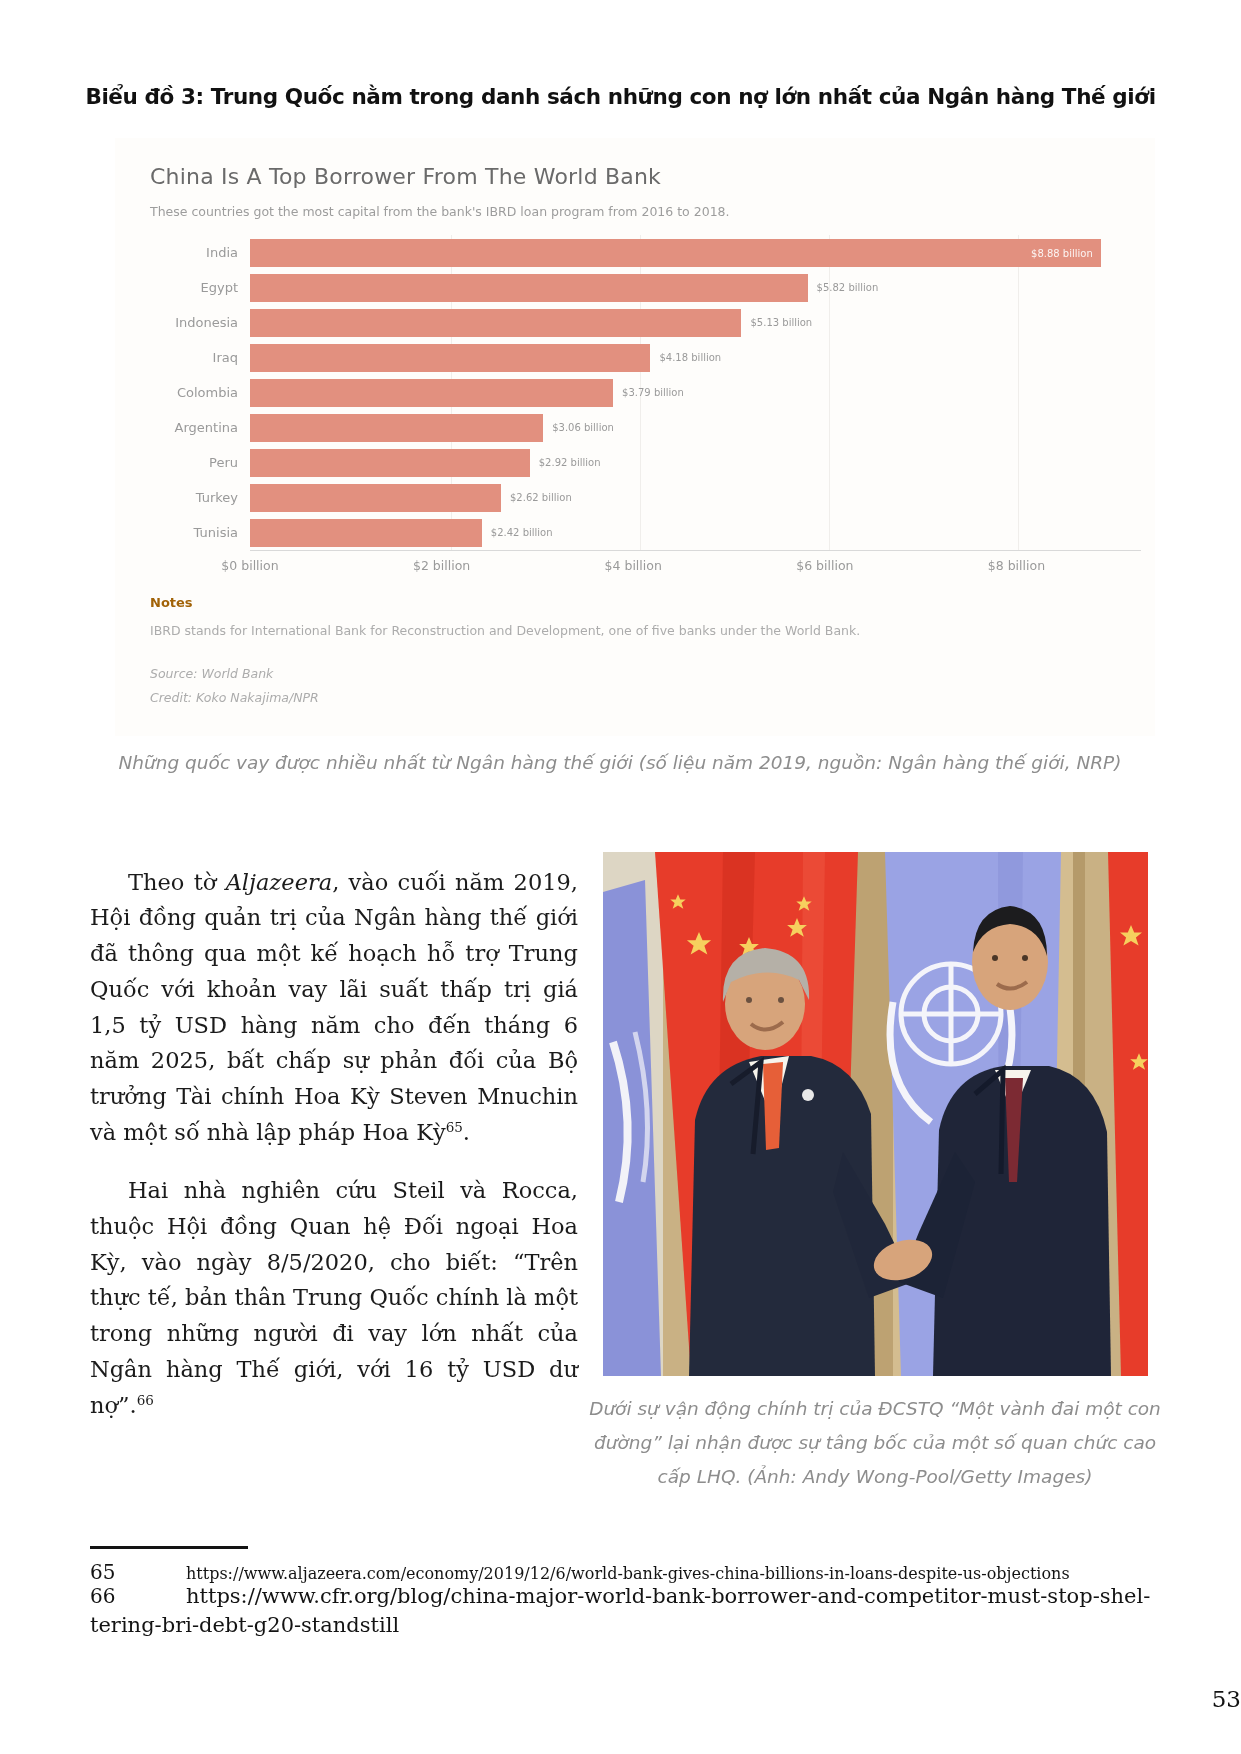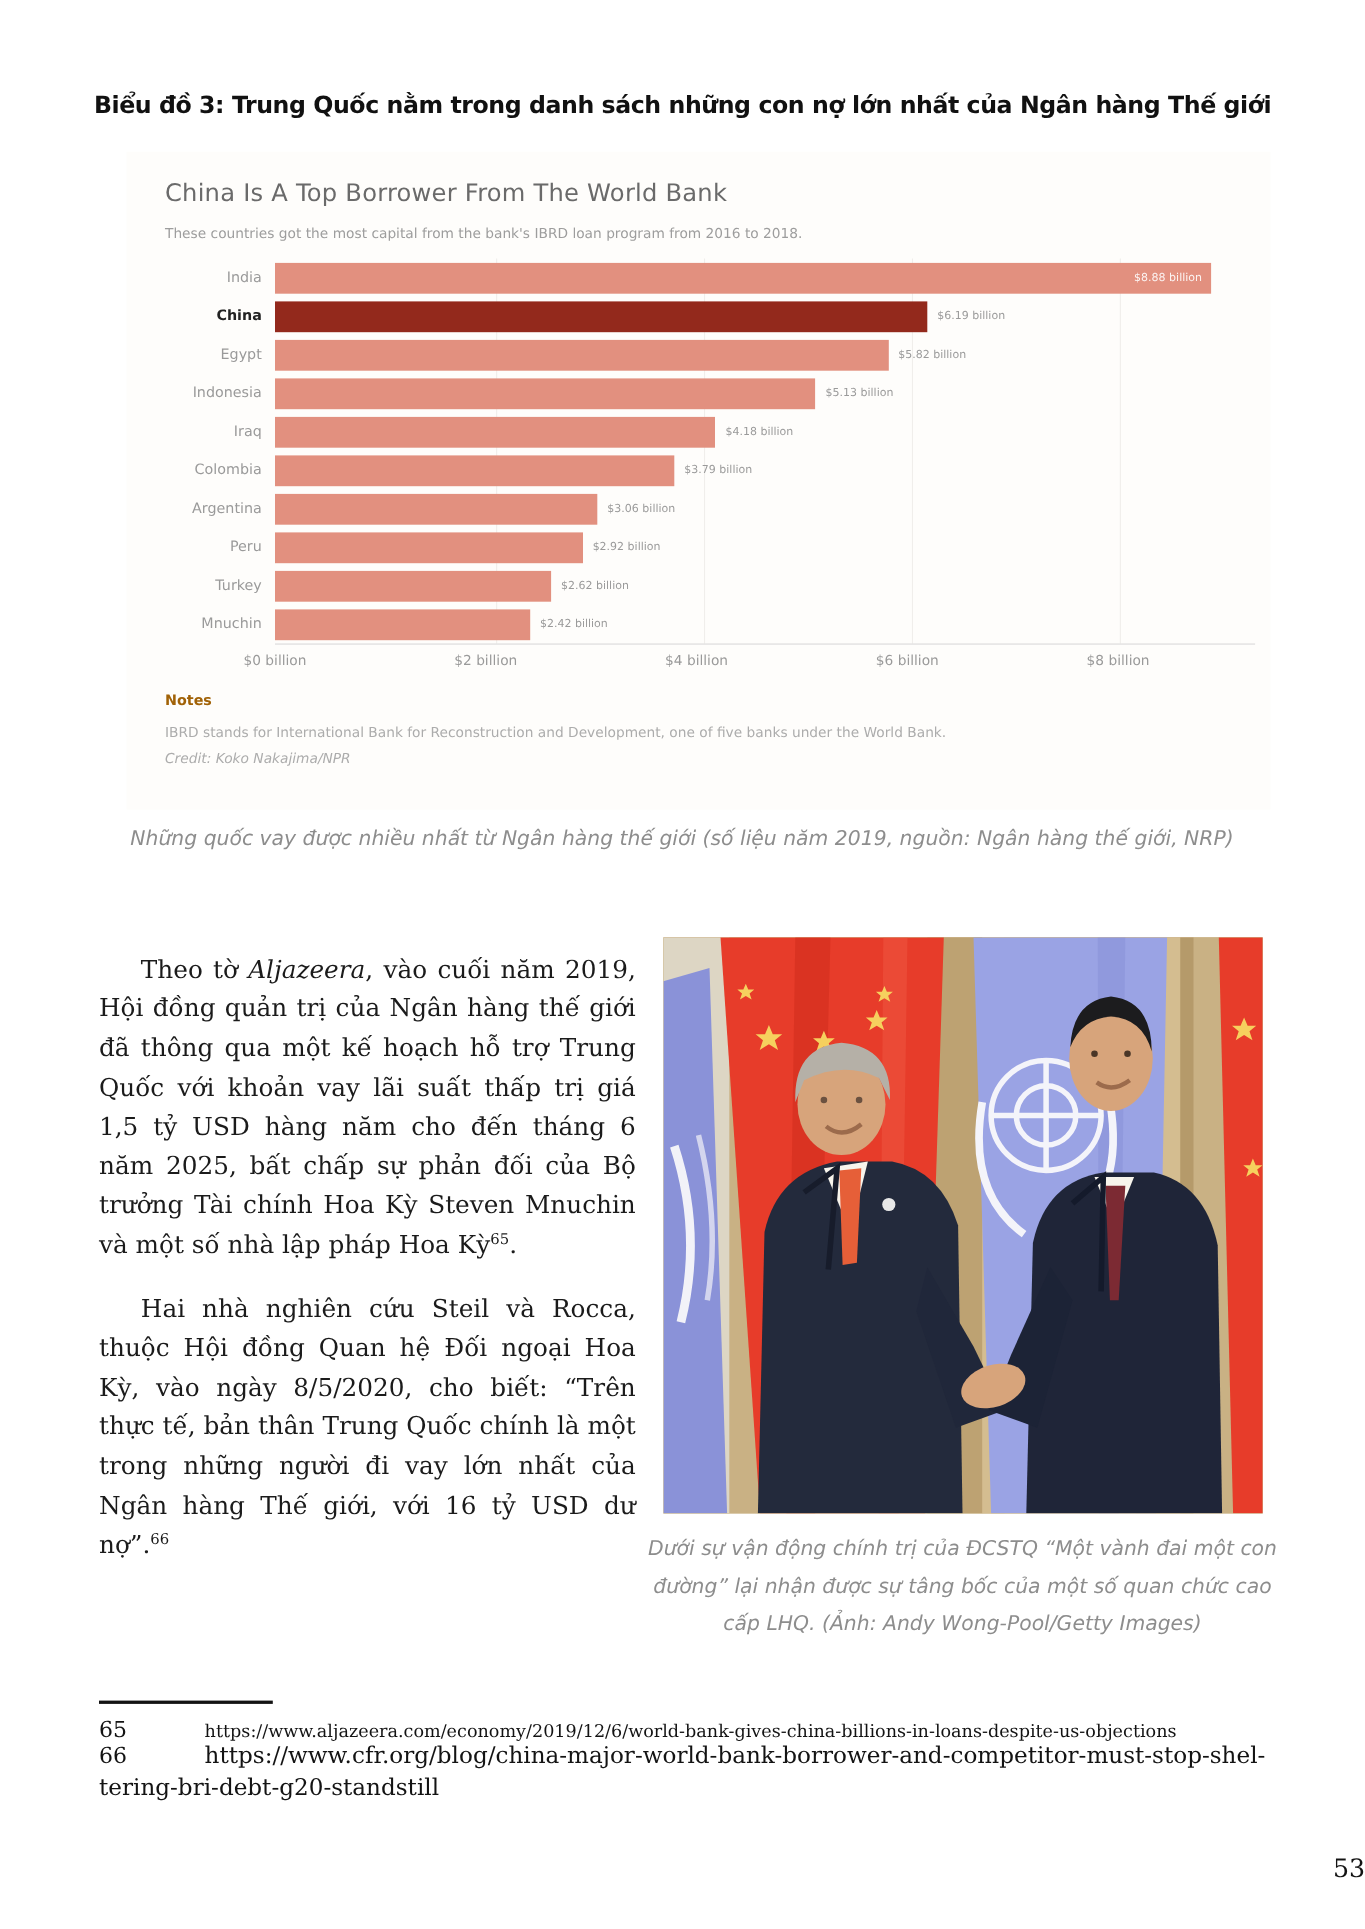--- a/index.html
+++ b/index.html
@@ -89,27 +89,20 @@
         </div>
         <div class="bar-row">
           <span class="bar-label">India</span>
           <div class="bar-track">
             <div class="bar-fill" style="width: 95.4839%;">
               <span class="bar-value inside">$8.88 billion</span>
             </div>
           </div>
         </div>
         <div class="bar-row">
-          <span class="bar-label hl">China</span>
-          <div class="bar-track">
-            <div class="bar-fill hl" style="width: 66.5591%;"></div>
-            <span class="bar-value">$6.19 billion</span>
-          </div>
-        </div>
-        <div class="bar-row">
           <span class="bar-label">Egypt</span>
           <div class="bar-track">
             <div class="bar-fill" style="width: 62.5806%;"></div>
             <span class="bar-value">$5.82 billion</span>
           </div>
         </div>
         <div class="bar-row">
           <span class="bar-label">Indonesia</span>
           <div class="bar-track">
             <div class="bar-fill" style="width: 55.1613%;"></div>
@@ -145,40 +138,41 @@
           </div>
         </div>
         <div class="bar-row">
           <span class="bar-label">Turkey</span>
           <div class="bar-track">
             <div class="bar-fill" style="width: 28.172%;"></div>
             <span class="bar-value">$2.62 billion</span>
           </div>
         </div>
         <div class="bar-row">
-          <span class="bar-label">Mnuchin</span>
+          <span class="bar-label">Tunisia</span>
           <div class="bar-track">
             <div class="bar-fill" style="width: 26.0215%;"></div>
             <span class="bar-value">$2.42 billion</span>
           </div>
         </div>
       </div>
     <div class="axis-row">
       <span></span>
       <div class="axis-track">
           <span class="axis-tick" style="left: 0%;">$0 billion</span>
           <span class="axis-tick" style="left: 21.5054%;">$2 billion</span>
           <span class="axis-tick" style="left: 43.0108%;">$4 billion</span>
           <span class="axis-tick" style="left: 64.5161%;">$6 billion</span>
           <span class="axis-tick" style="left: 86.0215%;">$8 billion</span>
         </div>
     </div>
     <div class="chart-notes">
       <div class="notes-heading">Notes</div>
       <div class="note-text">IBRD stands for International Bank for Reconstruction and Development, one of five banks under the World Bank.</div>
+      <div class="chart-source">Source: World Bank</div>
       <div class="chart-credit">Credit: Koko Nakajima/NPR</div>
     </div>
   </div>
 
   <div class="fig-caption">Những quốc vay được nhiều nhất từ Ngân hàng thế giới (số liệu năm 2019, nguồn: Ngân hàng thế giới, NRP)</div>
 
   <div class="col-left">
     <p class="para"><span>Theo tờ </span><span class="ital">Aljazeera</span><span>, vào cuối năm 2019, Hội đồng quản trị của Ngân hàng thế giới đã thông qua một kế hoạch hỗ trợ Trung Quốc với khoản vay lãi suất thấp trị giá 1,5 tỷ USD hàng năm cho đến tháng 6 năm 2025, bất chấp sự phản đối của Bộ trưởng Tài chính Hoa Kỳ Steven Mnuchin và một số nhà lập pháp Hoa Kỳ</span><sup class="fn">65</sup><span>.</span></p>
     <p class="para"><span>Hai nhà nghiên cứu Steil và Rocca, thuộc Hội đồng Quan hệ Đối ngoại Hoa Kỳ, vào ngày 8/5/2020, cho biết: “Trên thực tế, bản thân Trung Quốc chính là một trong những người đi vay lớn nhất của Ngân hàng Thế giới, với 16 tỷ USD dư nợ”.</span><sup class="fn">66</sup></p>
   </div>

